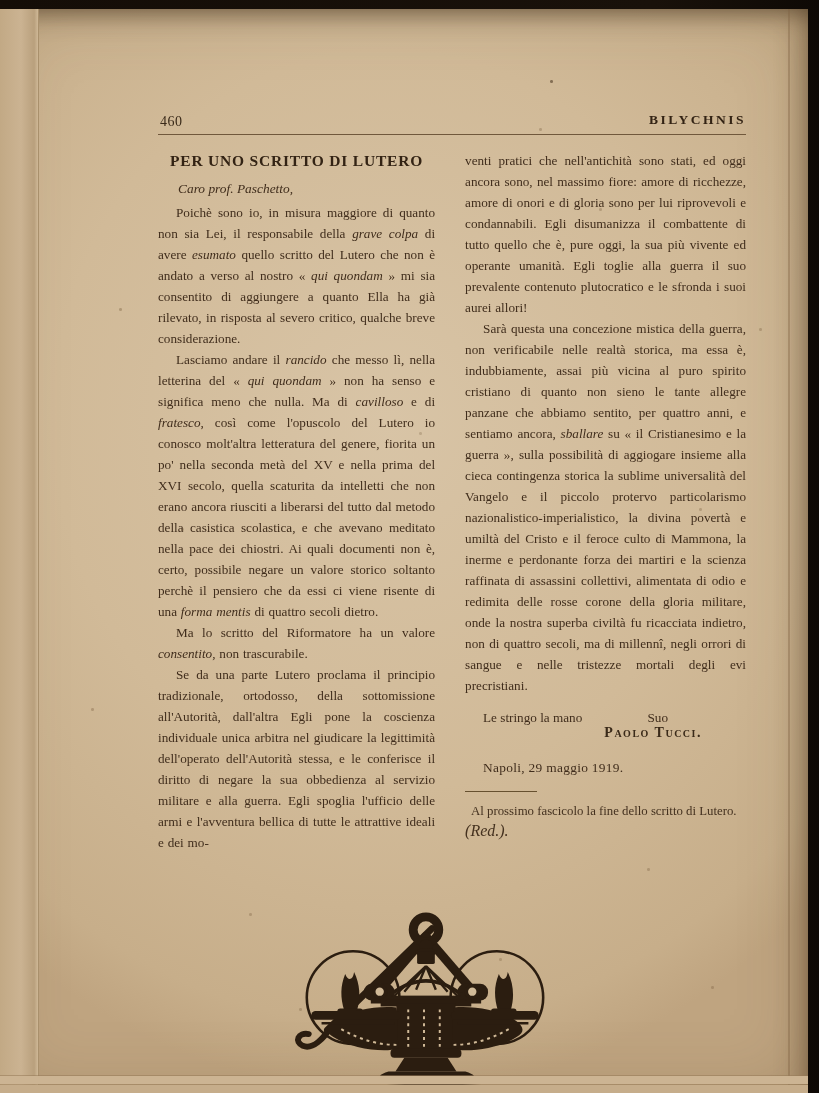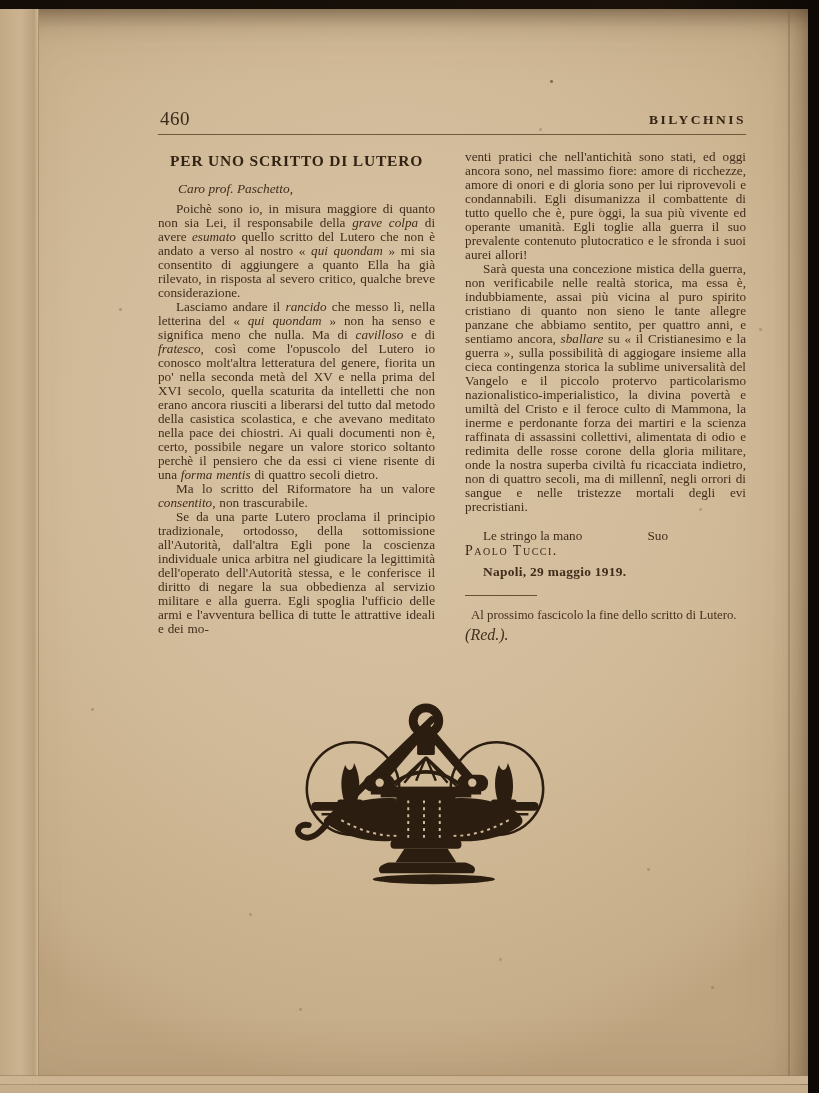--- a/index.html
+++ b/index.html
@@ -50,55 +50,55 @@
     position:absolute; left:158px; top:96px; width:588px;
     color:#402d1c;
   }
   .header-row{
     position:relative; height:24px;
     border-bottom:1px solid #70583c;
     padding-bottom:5px;
   }
   .page-number{
     position:absolute; left:2px; bottom:4px;
-    font-size:19px; letter-spacing:.5px; color:#3a2a19;
+    font-size:14px; letter-spacing:.5px; color:#3a2a19;
   }
   .journal-title{
     position:absolute; left:0; right:0; bottom:6px; text-align:right;
     font-weight:bold; font-size:13.5px; letter-spacing:2.5px; color:#332314;
   }
   .columns{ display:flex; gap:30px; margin-top:15px; }
   .col-left{ width:285px; }
   .col-right{ width:289px; }
   .article-title{
     text-align:center; font-weight:bold; font-size:15.5px;
     letter-spacing:.8px; color:#3323144; color:#332314;
     margin:2px 0 12px 0;
   }
   .salutation{
     font-style:italic; padding-left:20px; margin-bottom:6px;
     font-size:13.4px; line-height:14.4px;
   }
   .para{
-    margin:0; text-align:justify; font-size:13.2px; line-height:14px;
+    margin:0; text-align:justify; font-size:13.2px; line-height:21px;
     word-spacing:.5px;
   }
   .para.indent{ text-indent:18px; }
   .closing-line{
     display:flex; justify-content:space-between;
     padding-left:18px; padding-right:78px;
     font-size:13.2px; line-height:15px; margin-top:14px;
   }
   .signature{
-    padding-right:44px;
+    text-align:right; padding-right:44px;
     font-variant:small-caps; letter-spacing:1.5px;
-    font-size:14px; line-height:15px; color:#3a2a19;
+    font-size:14px; line-height:15px; color:#3a2a19;font-weight:bold;
   }
   .place-date{
-    padding-left:18px; font-size:13.4px; margin-top:6px; letter-spacing:.3px;font-weight:bold;
+    padding-left:18px; font-size:13.4px; margin-top:20px; letter-spacing:.3px;
   }
   .note-rule{
     width:72px; border:none; border-top:1px solid #66502f;
     margin:15px 0 12px 0;
   }
   .editor-note{
     font-size:12.8px; line-height:15px; padding-left:6px;
     color:#44311f;
   }
   .editor-note-sig{

